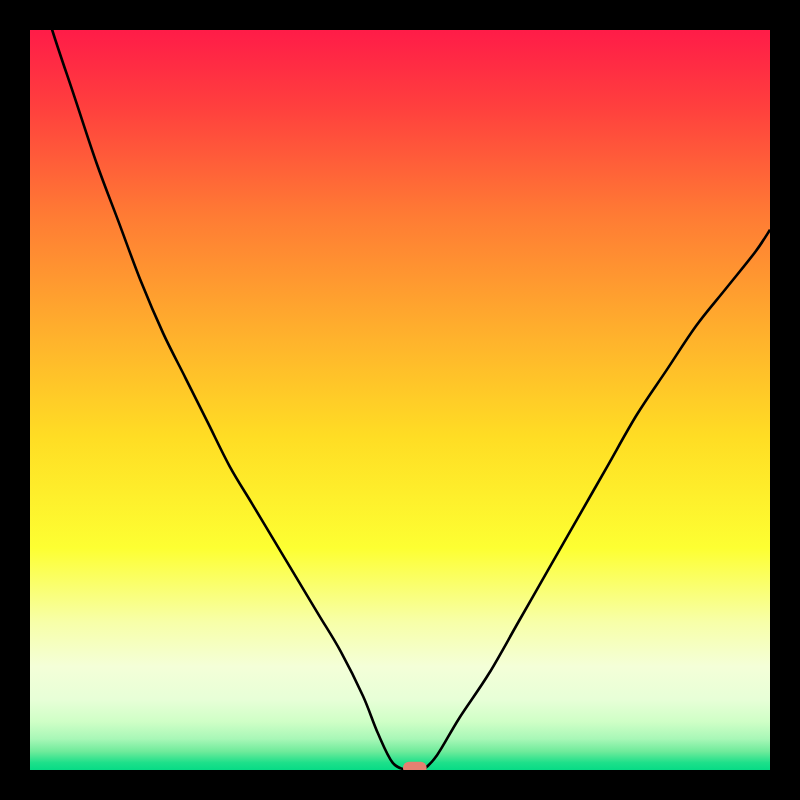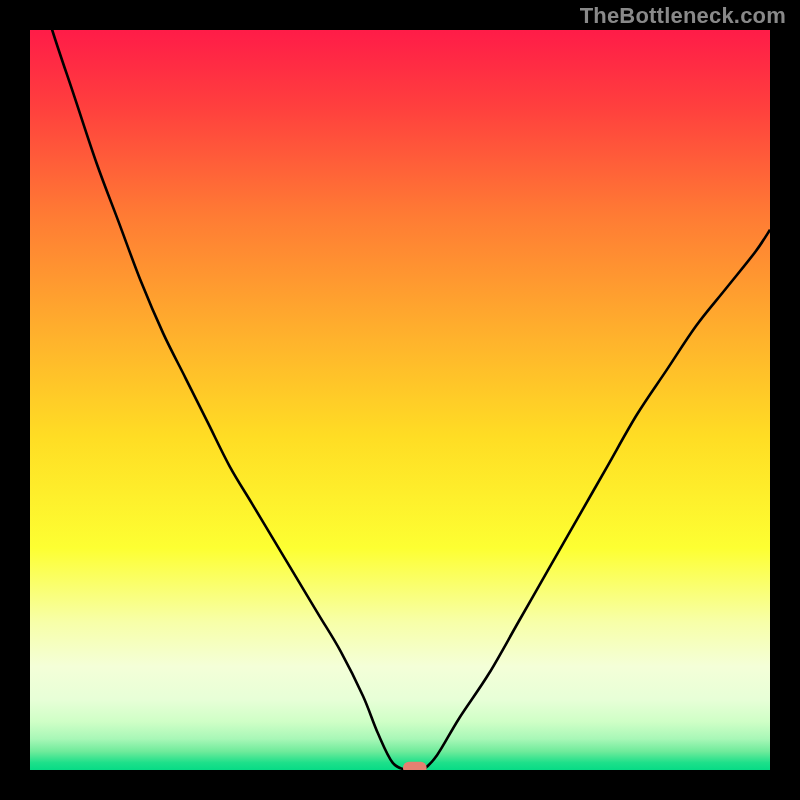--- a/index.html
+++ b/index.html
@@ -35,21 +35,20 @@
     height: 740px;
   }
   .plot svg {
     display: block;
   }
 </style>
 </head>
 <body>
 
 <div class="container">
-  <div class="watermark">TheBottleneck.com</div>
 
   <div class="plot">
     <svg id="chart-svg" width="740" height="740" viewBox="0 0 100 100" preserveAspectRatio="none">
       <defs>
         <linearGradient id="bg-grad" x1="0" y1="0" x2="0" y2="1">
             <stop offset="0%" stop-color="#ff1c48"></stop>
             <stop offset="10%" stop-color="#ff3e3e"></stop>
             <stop offset="25%" stop-color="#ff7b34"></stop>
             <stop offset="40%" stop-color="#ffad2d"></stop>
             <stop offset="55.00000000000001%" stop-color="#ffdd24"></stop>

